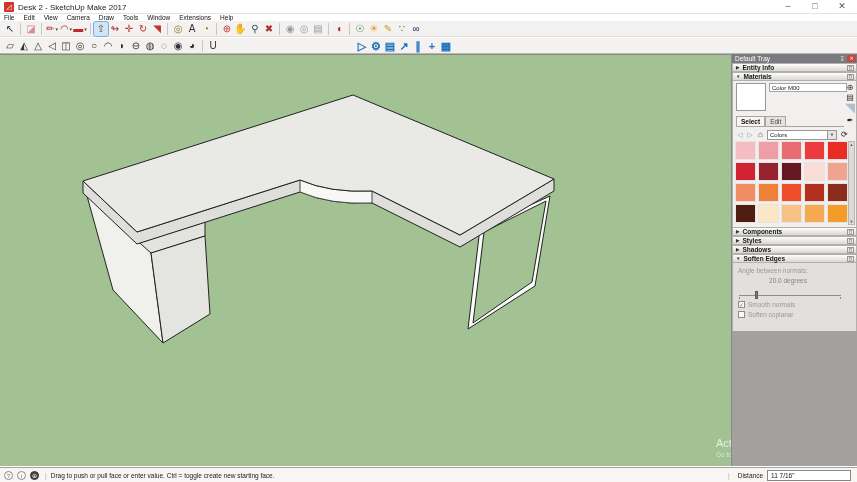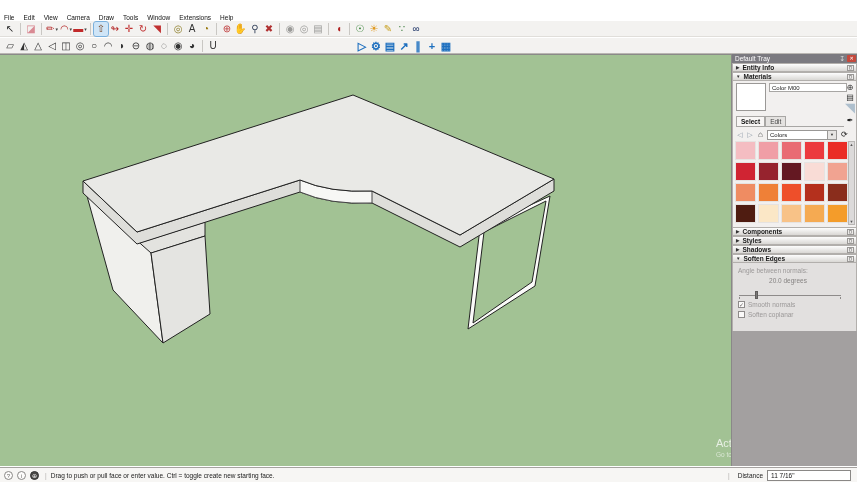--- a/index.html
+++ b/index.html
@@ -87,20 +87,29 @@
   .hint { color:#1a1a1a; }
   .measure { position:absolute; right:6px; top:1px; height:13px; display:flex; align-items:center; gap:4px; }
   .mlabel { color:#222; }
   .mbox { width:84px; height:11px; background:#fff; border:1px solid #8a8886; font-size:6.5px; line-height:10px; padding-left:3px; color:#111; }
 </style>
 </head>
 <body>
 
 <div id="app">
 
+  <div class="titlebar">
+    <span class="logo">◿</span>
+    <span class="title">Desk 2 - SketchUp Make 2017</span>
+    <span class="winbtns">
+      <span>–</span>
+      <span>□</span>
+      <span>✕</span>
+    </span>
+  </div>
 
   <div class="menubar" id="menubar">
       <span class="mi">File</span>
       <span class="mi">Edit</span>
       <span class="mi">View</span>
       <span class="mi">Camera</span>
       <span class="mi">Draw</span>
       <span class="mi">Tools</span>
       <span class="mi">Window</span>
       <span class="mi">Extensions</span>

